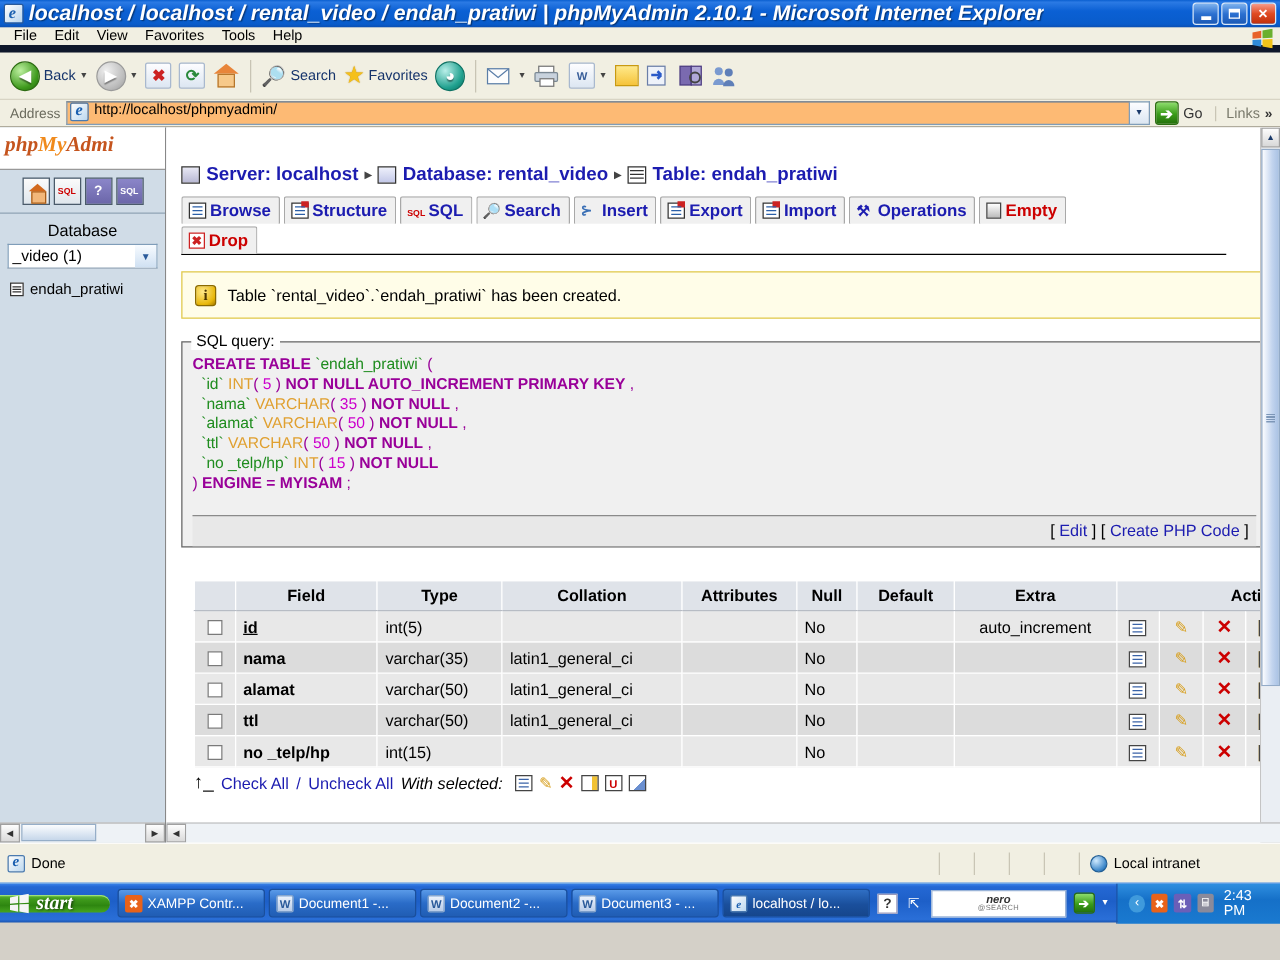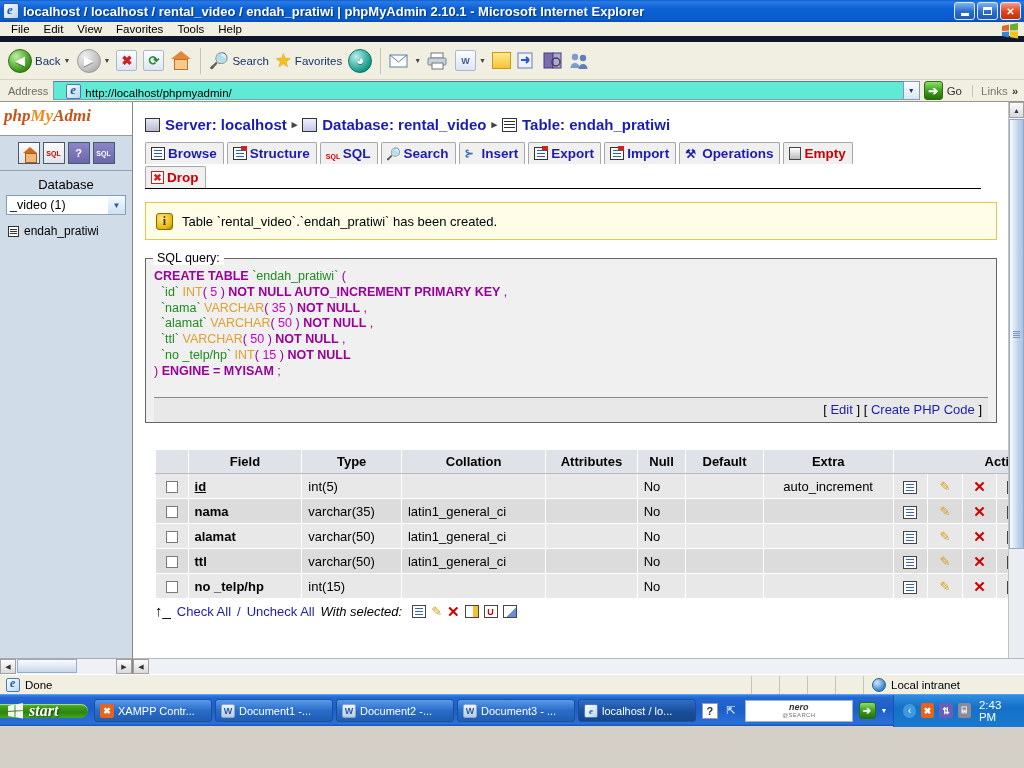--- a/index.html
+++ b/index.html
@@ -26,23 +26,23 @@
     border: 1px solid #2a5a9a; border-radius: 2px;
     position: relative; flex: none;
   }
   .title-icon::after {
     content: "e";
     position: absolute; left: 3px; top: -2px;
     font-family: "Liberation Serif", serif;
     font-size: 13px; font-style: italic; font-weight: bold; color: #1a5fb0;
   }
   .title-text {
-    color: #fff; font-weight: bold; font-size: 13px;
+    color: #fff; font-weight: bold; font-size: 17px;
     text-shadow: 1px 1px 1px rgba(0,0,0,.45);
-    white-space: nowrap; overflow: hidden;
+    white-space: nowrap; overflow: hidden; font-style: italic;
   }
   .win-btns { position: absolute; right: 3px; top: 2px; display: flex; gap: 2px; }
   .win-btn {
     width: 21px; height: 18px; border-radius: 3px;
     border: 1px solid #dce9f8;
     display: flex; align-items: center; justify-content: center;
     color: #fff; font-size: 10px; font-weight: bold;
     background: linear-gradient(180deg,#7fb3ee,#2a6fd0 52%,#1d5ab5);
   }
   .win-btn.close { background: linear-gradient(180deg,#f59c8c,#e04a22 50%,#c0300c); }
@@ -93,23 +93,23 @@
   .mag { font-size: 16px; color: #3a6fb5; transform: scaleX(-1); }
 
   
   .addrbar {
     height: 22px; background: #f1efe2;
     display: flex; align-items: center; padding: 0 2px;
     border-bottom: 1px solid #9a9687;
   }
   .addr-label { color: #6b6b5e; font-size: 11px; padding: 0 5px 0 6px; }
   .addr-input {
-    flex: 1; height: 19px; background: #5eead4;
+    flex: 1; height: 19px; background: #fdba74;
     border: 1px solid #7f9db9; border-top-color:#5a7a9a;
-    display: flex; align-items: flex-end; padding-left: 12px;
+    display: flex; align-items: flex-start; padding-left: 2px;
   }
   .addr-ico {
     width: 15px; height: 15px; margin-right: 4px; position: relative;
     background: linear-gradient(135deg,#fdfdfd,#bcd8f0);
     border: 1px solid #4a7ab0; border-radius: 2px; flex:none;
   }
   .addr-ico::after {
     content:"e"; position:absolute; left:3px; top:-3px;
     font-family:"Liberation Serif",serif; font-size:13px; font-style:italic;
     font-weight:bold; color:#1a5fb0;
@@ -209,21 +209,22 @@
   }
   .lh-btn { width: 16px; height: 15px; background: linear-gradient(180deg,#fdfdfd,#dadada); border:1px solid #a0a0a0; display:flex;align-items:center;justify-content:center;font-size:7px;color:#333;}
   .lh-track { flex:1; height:15px; background: #eef2f6; }
   .lh-thumb { width: 60px; height:14px; background: linear-gradient(180deg,#fbfcfe,#c6d7ea); border:1px solid #96aec8; margin-left:1px;}
 
   
   .right-frame {
     flex: 1; background: #fff; position: relative; overflow: hidden;
   }
   .content {
-    padding: 10px 17px 0 10px;
+    padding: 10px 0 0 10px;
+    margin-top: 15px;
   }
   .breadcrumb {
     font-size: 15px; font-weight: bold; color: #1c1cb0;
     display: flex; align-items: center; gap: 5px;
     padding: 4px 0 9px 2px;
   }
   .bc-ico {
     width: 15px; height: 14px; border: 1px solid #333; background: #f6f6f6;
     display: inline-block; position: relative; flex:none;
   }
@@ -357,21 +358,21 @@
 
   
   .right-hscroll {
     position: absolute; bottom: 0; left: 0; right: 0; height: 16px;
     background: #eef2f6; border-top: 1px solid #b8b8b8;
     display: flex; align-items: center;
   }
 
   
   .statusbar {
-    height: 20px; background: #f1efe2;
+    height: 32px; background: #f1efe2;
     border-top: 1px solid #fff;
     display: flex; align-items: center;
     font-size: 11.5px;
   }
   .sb-pane { height: 18px; display: flex; align-items: center; padding: 0 6px; gap:5px;}
   .sb-first { flex: 1; border-right: 1px solid #c9c5b5;}
   .sb-small { width: 28px; border-right: 1px solid #c9c5b5; }
   .sb-zone { width: 160px; display:flex;align-items:center;gap:5px; padding-left:8px;}
   .sb-ie-ico { width:14px;height:14px;position:relative;background:linear-gradient(135deg,#fdfdfd,#bcd8f0);border:1px solid #4a7ab0;border-radius:2px;}
   .sb-ie-ico::after{content:"e";position:absolute;left:3px;top:-3px;font-family:"Liberation Serif",serif;font-size:12px;font-style:italic;font-weight:bold;color:#1a5fb0;}

